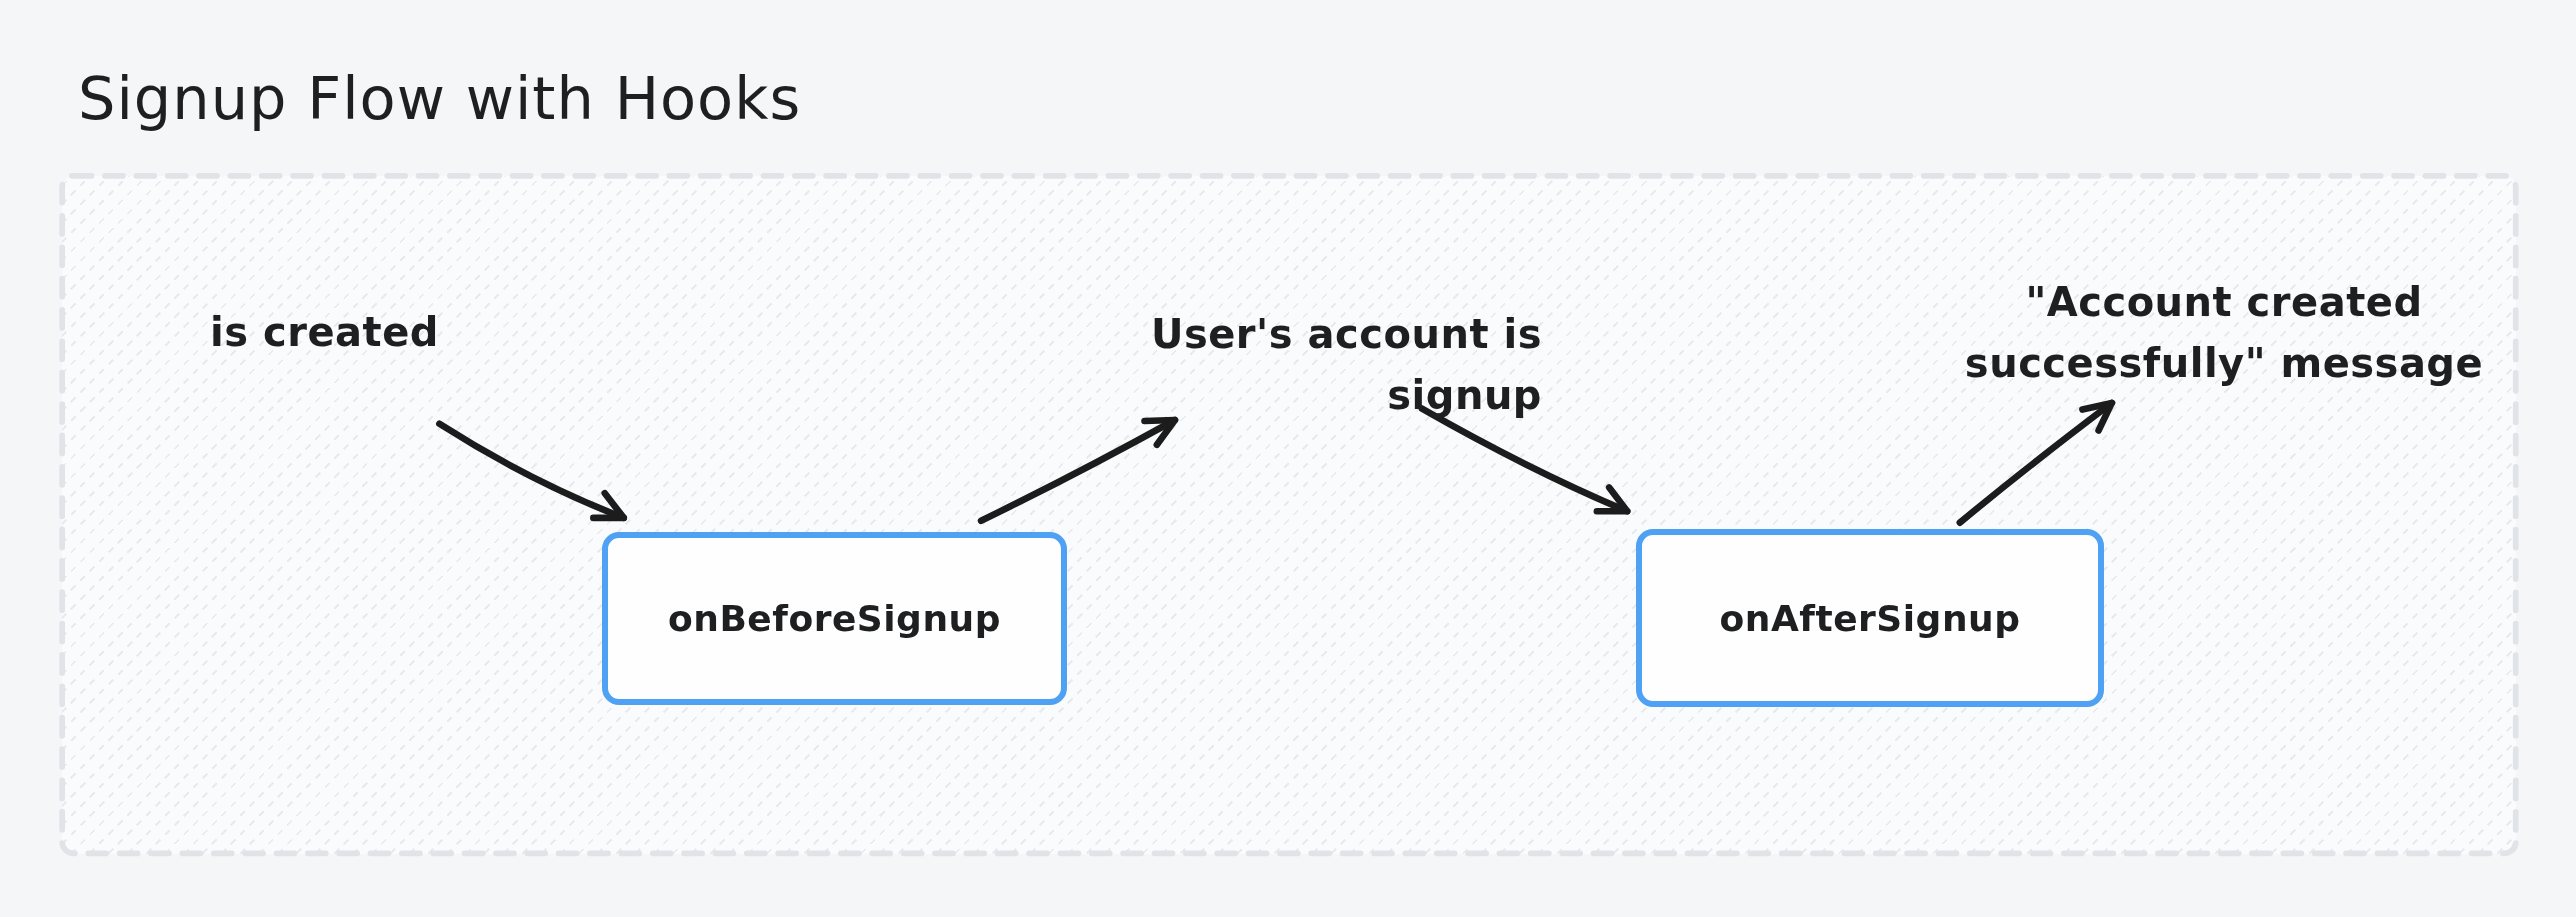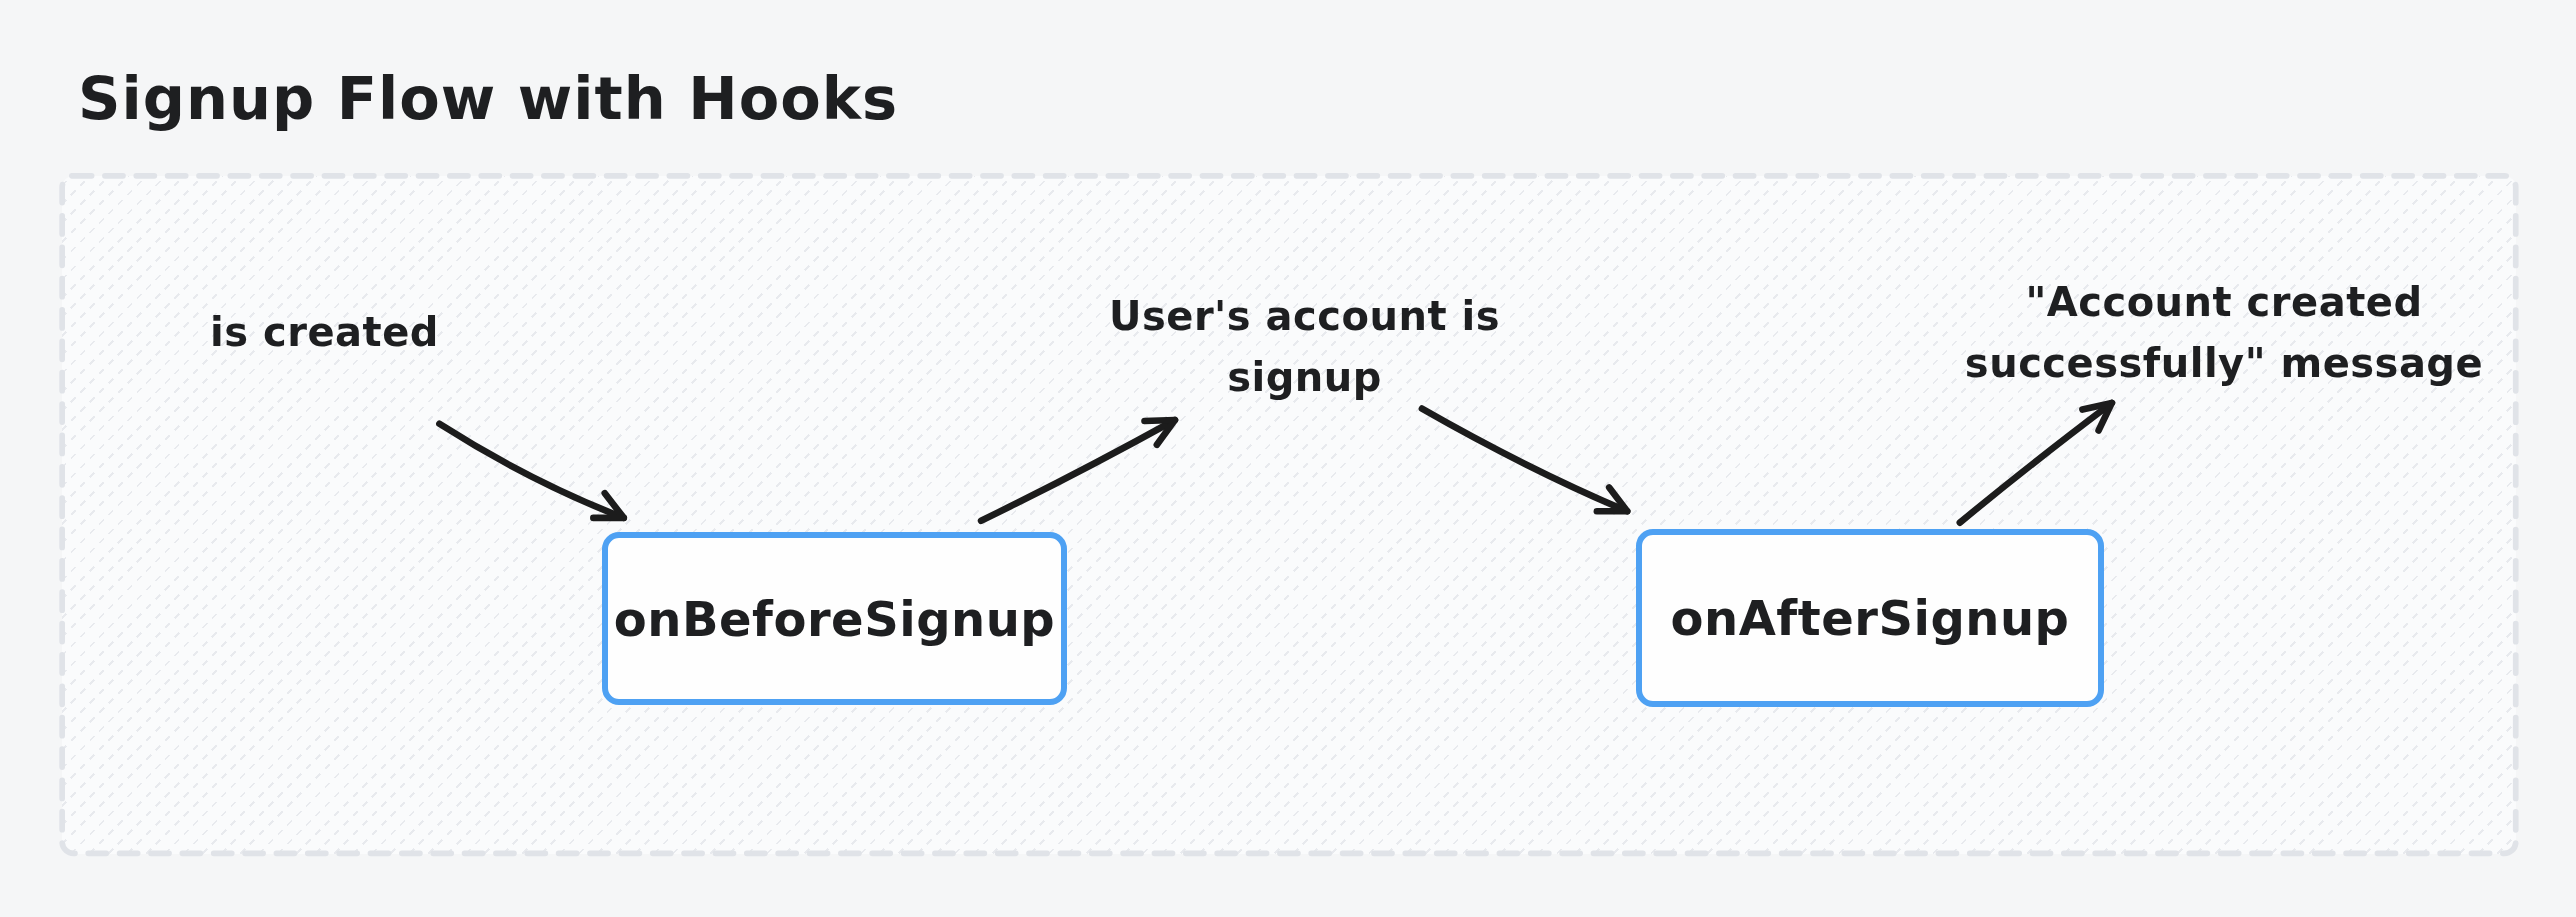--- a/index.html
+++ b/index.html
@@ -11,21 +11,21 @@
   }
   .canvas {
     position: relative;
     width: 2576px; height: 917px;
     background: var(--page_bg, #f5f6f7);
   }
   .title {
     position: absolute;
     left: 78px; top: 65px;
     font-size: 59px; line-height: 68px;
-    font-weight: 700;
+    font-weight: 400;
     letter-spacing: 1px;
     color: var(--text, #1e1f21);
     white-space: nowrap;
   }
   
   .frame {
     position: absolute;
     left: 62px; top: 176px;
     width: 2454px; height: 678px;
     border-radius: 11.4px;
@@ -68,21 +68,21 @@
     box-sizing: border-box;
     background: var(--node_bg, #fefefe);
     border: 6.7px solid var(--node_border, #4ea1f3);
     border-radius: 17px;
     display: flex;
     align-items: center;
     justify-content: center;
   }
   .node span {
     color: var(--text, #1e1f21);
-    font-size: 48px;
+    font-size: 36px;
     font-weight: 700;
     letter-spacing: 0.5px;
     white-space: nowrap;
   }
 </style>
 </head>
 <body>
 
 <div class="canvas">
 
@@ -111,21 +111,21 @@
     <g class="arrow">
       <path d="M2062,550 Q2132,492 2222,424"></path>
       <polyline points="2208,453 2222,424 2191,431"></polyline>
     </g>
   </svg>
 
   <div class="label" style="left:87px; top:302px; width:475px;">
     <div class="line">is created</div>
   </div>
 
-  <div class="label" style="left:1067px; top:286px; width:475px;">
+  <div class="label" style="left:1067px; top:304px; width:475px;text-align:right;">
     <div class="line">User's account is</div>
     <div class="line">signup</div>
   </div>
 
   <div class="label" style="left:1939px; top:272px; width:570px;">
     <div class="line">"Account created</div>
     <div class="line">successfully" message</div>
   </div>
 
   <div class="node" style="left:602px; top:532px; width:465px; height:173px;">

